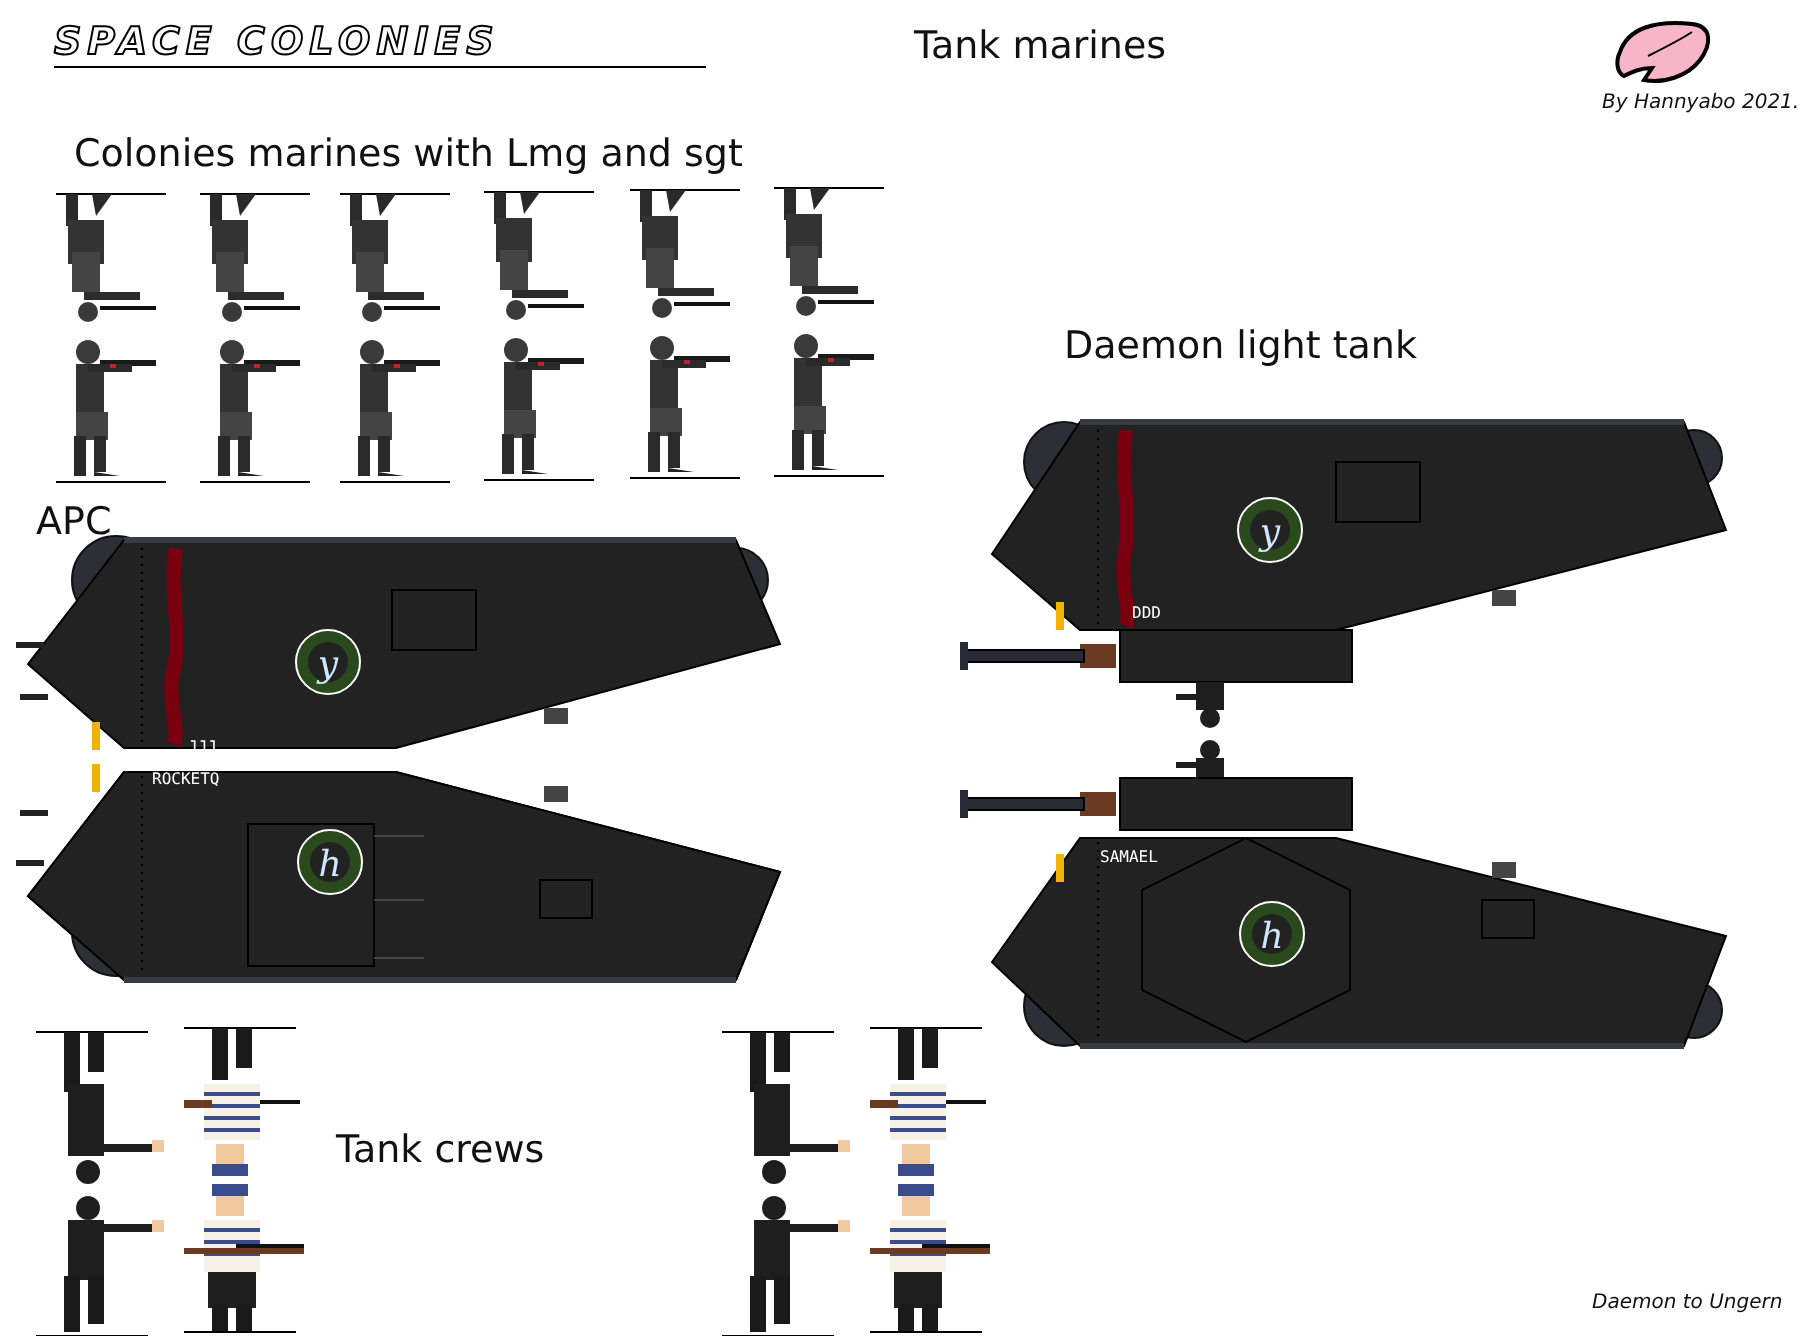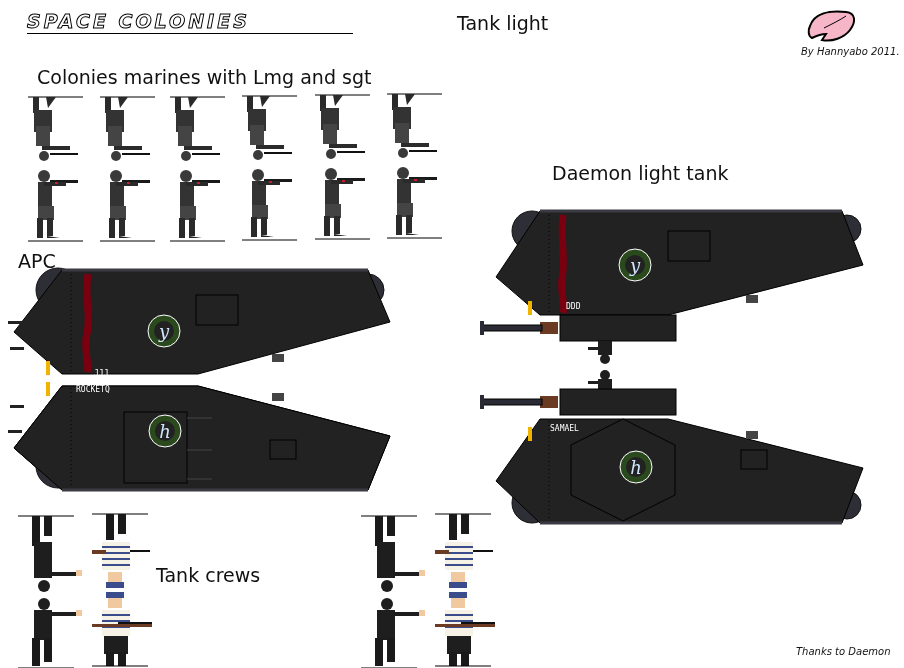--- a/index.html
+++ b/index.html
@@ -9,27 +9,27 @@
   .title-underline{left:27px;top:33px;width:326px;height:1px;background:#000;}
   .label{color:#111;font-size:19px;line-height:22px;white-space:nowrap;}
   .credit{font-style:italic;font-size:10px;color:#111;white-space:nowrap;font-family:"DejaVu Sans",sans-serif;}
   svg{position:absolute;overflow:visible;}
 </style>
 </head>
 <body>
 
 <div class="abs title-logo">Space Colonies</div>
 <div class="abs title-underline"></div>
-<div class="abs label" style="left:457px;top:12px;">Tank light</div>
+<div class="abs label" style="left:457px;top:12px;">Tank marines</div>
 
 <svg style="left:806px;top:8px;" width="52" height="36" viewBox="0 0 52 36">
   <path d="M4,18 C8,6 22,2 40,4 C50,5 50,14 44,22 C38,30 26,34 16,32 L20,26 C14,26 10,28 6,30 C2,28 2,22 4,18 Z" fill="#f7b6c8" stroke="#000" stroke-width="2"></path>
   <path d="M18,20 C26,16 34,12 40,8" stroke="#000" stroke-width="1" fill="none"></path>
 </svg>
-<div class="abs credit" style="left:801px;top:46px;">By Hannyabo 2011.</div>
+<div class="abs credit" style="left:801px;top:46px;">By Hannyabo 2021.</div>
 
 <div class="abs label" style="left:37px;top:66px;">Colonies marines with Lmg and sgt</div>
 
 <svg style="left:25px;top:96px;" width="420" height="150" viewBox="0 0 420 150">
   <defs>
     <g id="marine">
 
       <line x1="-2" y1="1" x2="53" y2="1" stroke="#000" stroke-width="1"></line>
       <rect x="3" y="1" width="6" height="16" fill="#2a2a2a"></rect>
       <polygon points="16,1 26,1 18,12" fill="#2a2a2a"></polygon>
@@ -92,21 +92,21 @@
   <circle cx="165" cy="163" r="16" fill="#2a4a1e" stroke="#fff" stroke-width="1"></circle>
   <circle cx="165" cy="163" r="10" fill="#222"></circle>
   <text x="165" y="170" fill="#cfe6ff" font-size="18" font-style="italic" text-anchor="middle" font-family="DejaVu Serif,serif">h</text>
   <rect x="46" y="114" width="4" height="14" fill="#f0b400"></rect>
   <rect x="10" y="137" width="14" height="3" fill="#222"></rect>
   <rect x="8" y="162" width="14" height="3" fill="#222"></rect>
   <rect x="272" y="125" width="12" height="8" fill="#444"></rect>
   <text x="76" y="124" fill="#fff" font-size="8" font-family="DejaVu Sans Mono,monospace">ROCKETQ</text>
 </svg>
 
-<div class="abs label" style="left:552px;top:162px;">Daemon light tank</div>
+<div class="abs label" style="left:532px;top:162px;">Daemon light tank</div>
 
 <svg style="left:470px;top:205px;" width="400" height="330" viewBox="0 0 400 330">
 
   <circle cx="62" cy="26" r="20" fill="#2e2e36" stroke="#111"></circle>
   <circle cx="377" cy="24" r="14" fill="#2e2e36" stroke="#111"></circle>
   <path d="M70,6 L372,6 L393,60 L198,110 L70,110 L26,72 Z" fill="#222" stroke="#000"></path>
   <line x1="70" y1="6" x2="372" y2="6" stroke="#3a3a44" stroke-width="3"></line>
   <line x1="79" y1="10" x2="79" y2="108" stroke="#000" stroke-dasharray="1,3"></line>
   <path d="M93,10 C90,34 96,54 92,74 C90,90 96,100 93,108" stroke="#7a0010" stroke-width="7" fill="none"></path>
   <rect x="198" y="26" width="42" height="30" fill="none" stroke="#000"></rect>
@@ -142,21 +142,21 @@
   <polygon points="153,214 205,240 205,290 153,316 101,290 101,240" fill="none" stroke="#000"></polygon>
   <circle cx="166" cy="262" r="16" fill="#2a4a1e" stroke="#fff" stroke-width="1"></circle>
   <circle cx="166" cy="262" r="10" fill="#222"></circle>
   <text x="166" y="269" fill="#cfe6ff" font-size="18" font-style="italic" text-anchor="middle" font-family="DejaVu Serif,serif">h</text>
   <rect x="271" y="245" width="26" height="19" fill="none" stroke="#000"></rect>
   <rect x="58" y="222" width="4" height="14" fill="#f0b400"></rect>
   <rect x="276" y="226" width="12" height="8" fill="#444"></rect>
   <text x="80" y="226" fill="#fff" font-size="8" font-family="DejaVu Sans Mono,monospace">SAMAEL</text>
 </svg>
 
-<div class="abs label" style="left:156px;top:564px;">Tank crews</div>
+<div class="abs label" style="left:168px;top:564px;">Tank crews</div>
 
 <svg style="left:18px;top:512px;" width="140" height="150" viewBox="0 0 140 150">
   <defs>
     <g id="crewpair">
 
       <line x1="0" y1="4" x2="56" y2="4" stroke="#000"></line>
       <rect x="14" y="4" width="8" height="30" fill="#1a1a1a"></rect>
       <rect x="26" y="4" width="8" height="20" fill="#1a1a1a"></rect>
       <rect x="16" y="30" width="18" height="36" fill="#1e1e1e"></rect>
       <rect x="34" y="60" width="24" height="4" fill="#1e1e1e"></rect>
@@ -198,13 +198,13 @@
       <line x1="74" y1="154" x2="130" y2="154" stroke="#000"></line>
     </g>
   </defs>
   <use href="#crewpair" x="0" y="0"></use>
 </svg>
 
 <svg style="left:361px;top:512px;" width="140" height="150" viewBox="0 0 140 150">
   <use href="#crewpair" x="0" y="0"></use>
 </svg>
 
-<div class="abs credit" style="left:796px;top:646px;">Thanks to Daemon</div>
+<div class="abs credit" style="left:796px;top:646px;">Daemon to Ungern</div>
 
 </body></html>

